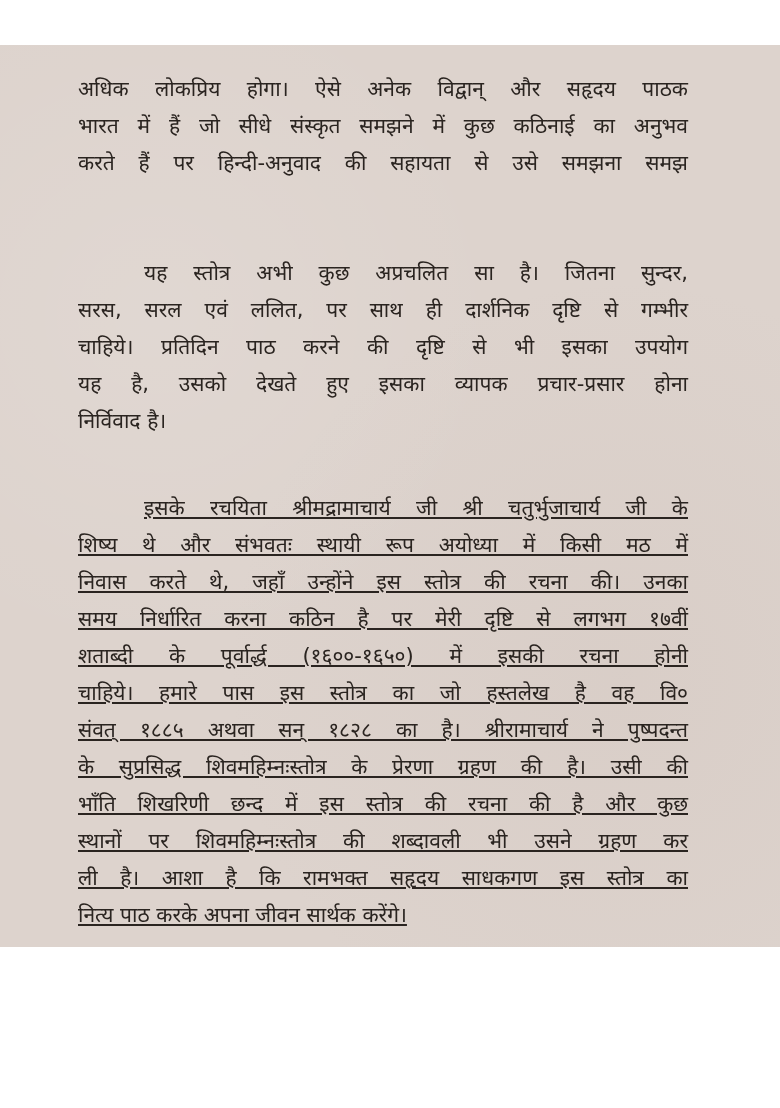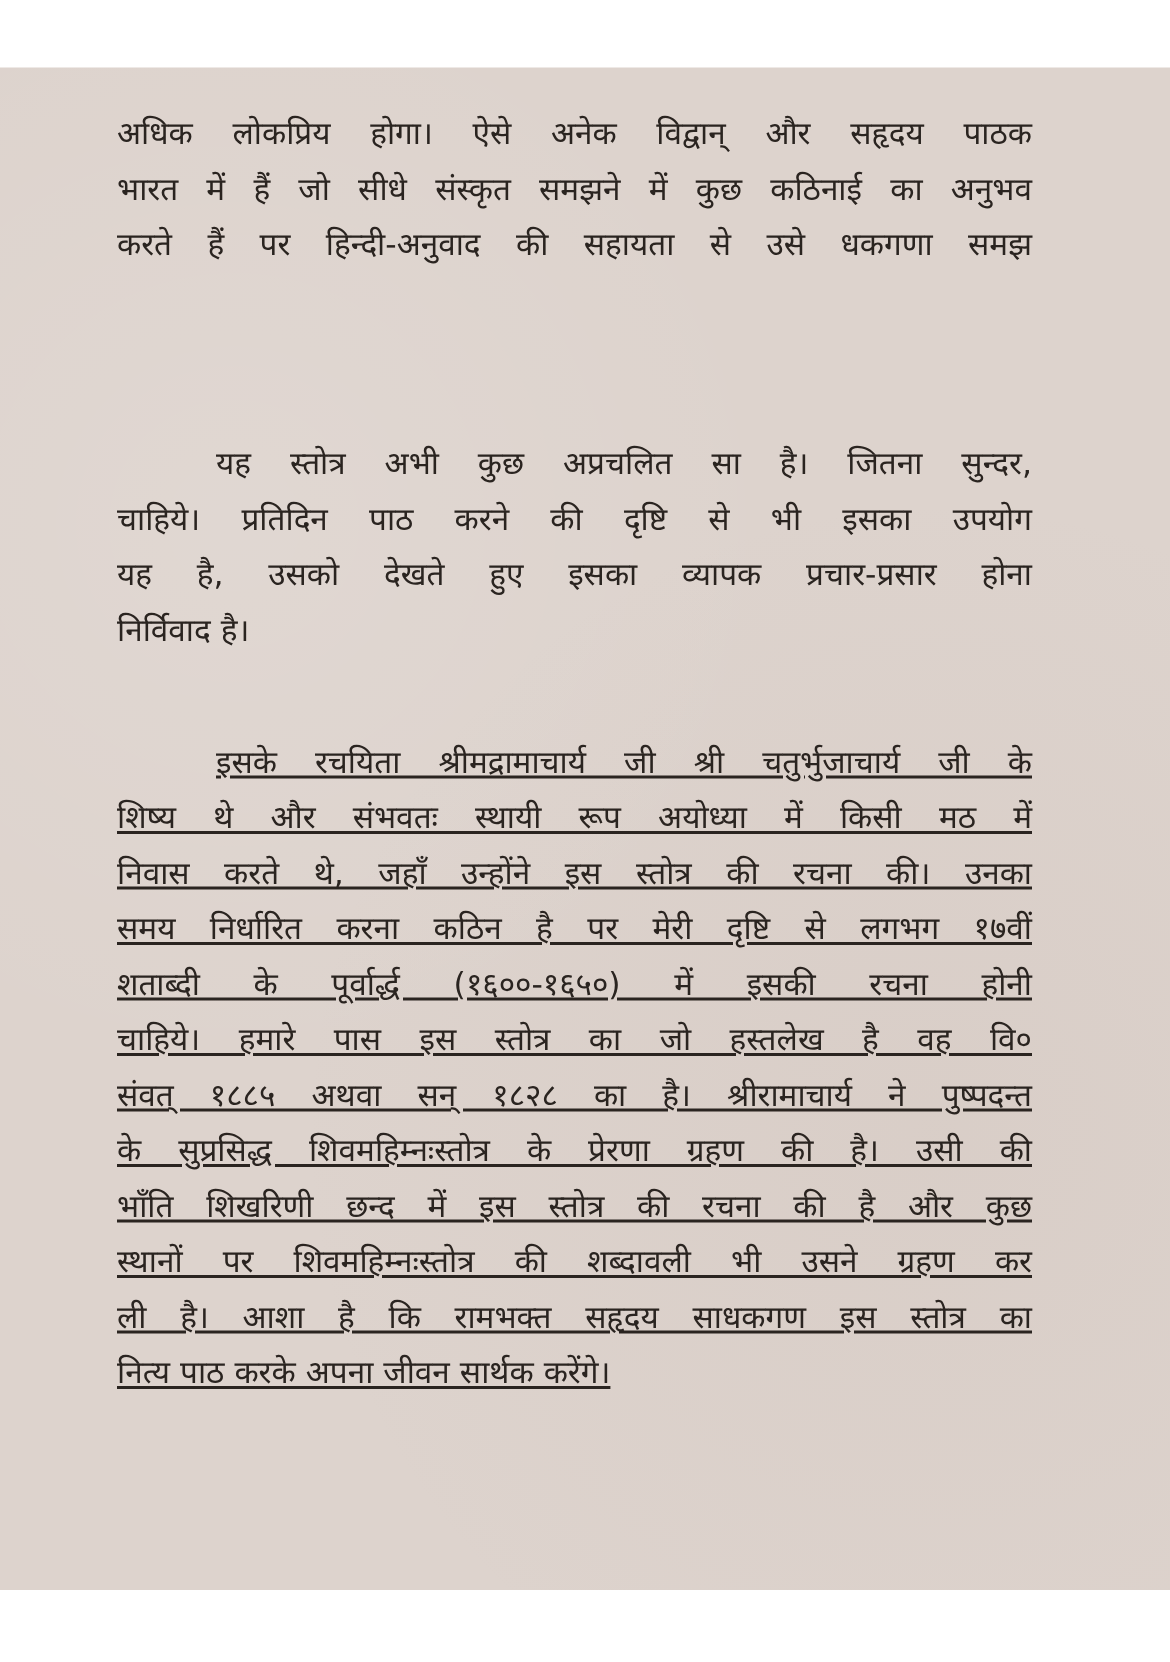--- a/index.html
+++ b/index.html
@@ -11,21 +11,21 @@
       width: 780px;
       height: 1108px;
       position: relative;
       overflow: hidden;
     }
     .page {
       position: absolute;
       left: 0;
       top: 45px;
       width: 780px;
-      height: 1015px;
+      height: 902px;
       background: #ddd3cd;
       background-image:
         radial-gradient(circle at 20% 30%, rgba(255,255,255,0.10) 0, rgba(255,255,255,0) 40%),
         radial-gradient(circle at 80% 70%, rgba(180,160,150,0.10) 0, rgba(180,160,150,0) 45%);
     }
     .para {
       position: absolute;
       left: 78px;
       width: 610px;
       color: #2a2420;
@@ -42,36 +42,37 @@
       text-align-last: justify;
       height: 37px;
     }
     .para .line.last {
       text-align-last: left;
     }
     .para .line.indent {
       padding-left: 66px;
     }
     #p1 { top: 26px; }
-    #p2 { top: 210px; margin-top: 36px; }
+    #p2 { top: 210px; }
     #p3 { top: 445px; text-decoration: underline; }
   </style>
 </head>
 <body>
 
 <div class="page">
 
   <div class="para" id="p1">
     <span class="line">अधिक लोकप्रिय होगा। ऐसे अनेक विद्वान् और सहृदय पाठक</span>
     <span class="line">भारत में हैं जो सीधे संस्कृत समझने में कुछ कठिनाई का अनुभव</span>
-    <span class="line">करते हैं पर हिन्दी-अनुवाद की सहायता से उसे धकगणा समझ</span>
+    <span class="line">करते हैं पर हिन्दी-अनुवाद की सहायता से उसे समझना समझ</span>
   </div>
 
   <div class="para" id="p2">
     <span class="line indent">यह स्तोत्र अभी कुछ अप्रचलित सा है। जितना सुन्दर,</span>
+    <span class="line">सरस, सरल एवं ललित, पर साथ ही दार्शनिक दृष्टि से गम्भीर</span>
     <span class="line">चाहिये। प्रतिदिन पाठ करने की दृष्टि से भी इसका उपयोग</span>
     <span class="line">यह है, उसको देखते हुए इसका व्यापक प्रचार-प्रसार होना</span>
     <span class="line last">निर्विवाद है।</span>
   </div>
 
   <div class="para" id="p3">
     <span class="line indent">इसके रचयिता श्रीमद्रामाचार्य जी श्री चतुर्भुजाचार्य जी के</span>
     <span class="line">शिष्य थे और संभवतः स्थायी रूप अयोध्या में किसी मठ में</span>
     <span class="line">निवास करते थे, जहाँ उन्होंने इस स्तोत्र की रचना की। उनका</span>
     <span class="line">समय निर्धारित करना कठिन है पर मेरी दृष्टि से लगभग १७वीं</span>

